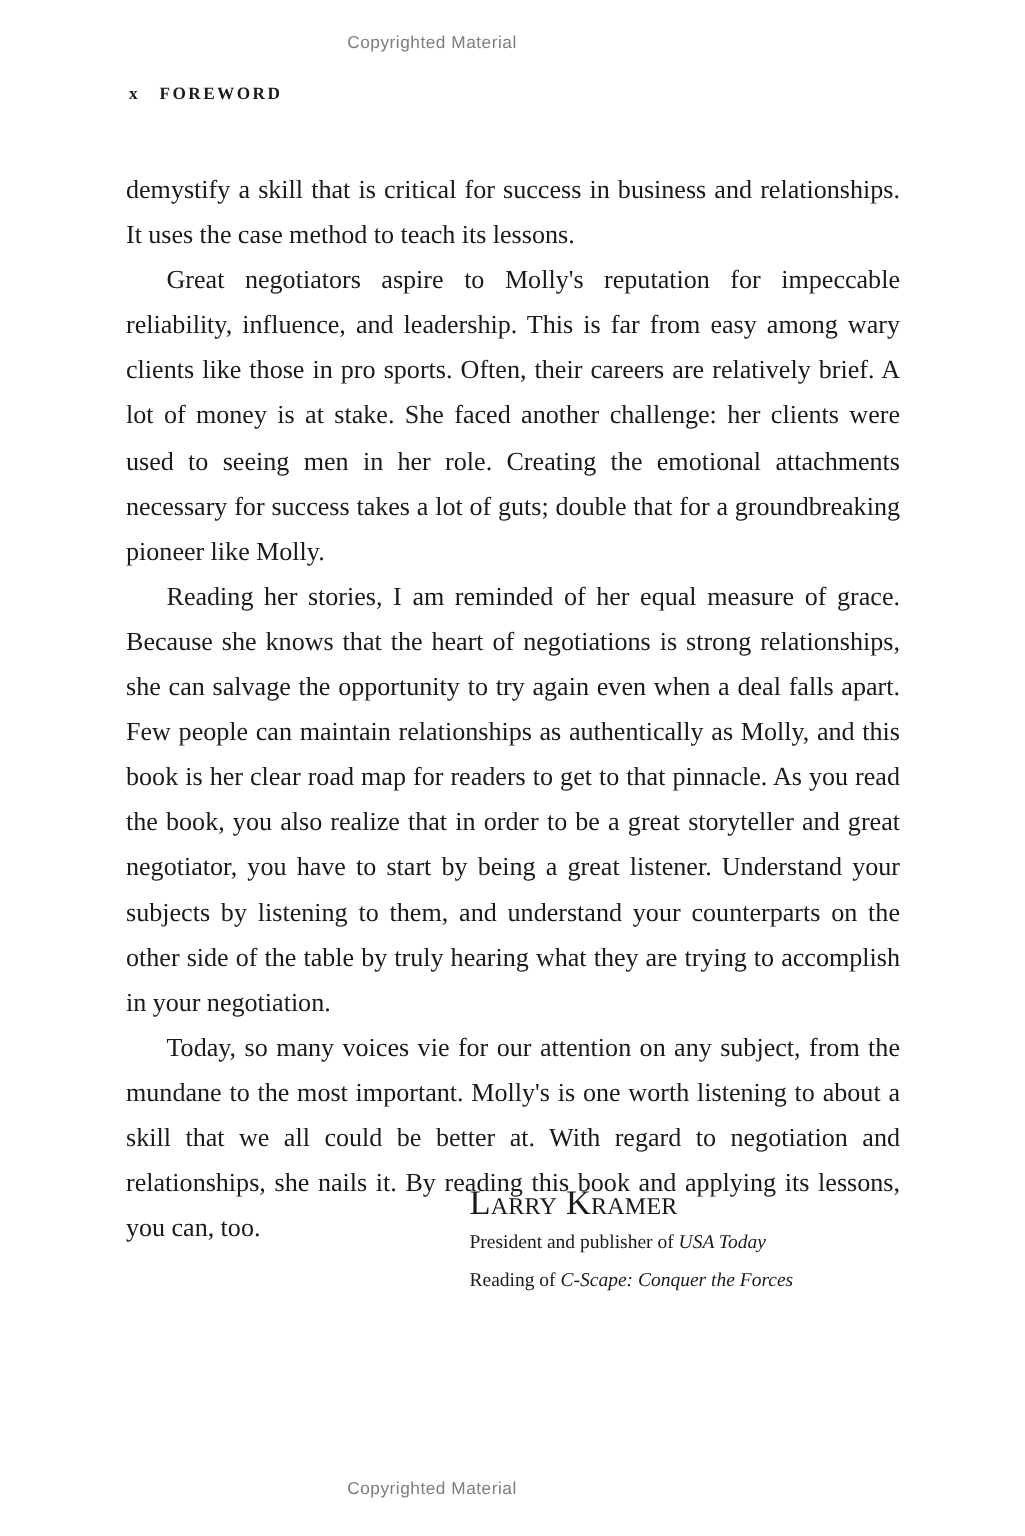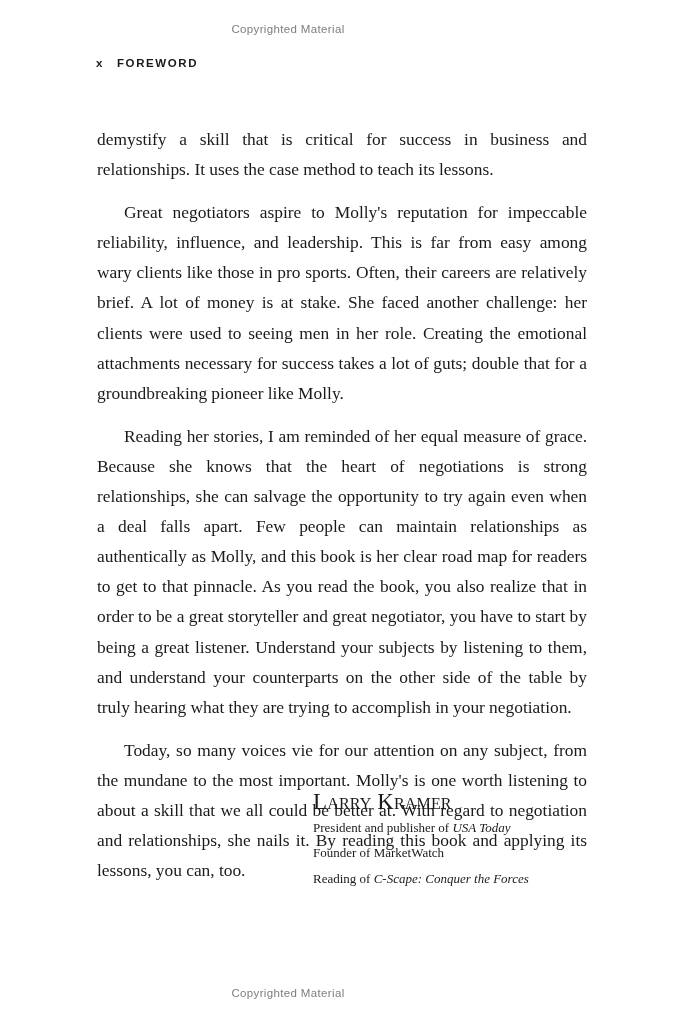--- a/index.html
+++ b/index.html
@@ -29,42 +29,42 @@
     letter-spacing: 0.35px;
     color: #7d7d7d;
     white-space: nowrap;
   }
   .cw-top    { top: 23px; }
   .cw-bottom { top: 987px; }
 
   
   .running-head {
     position: absolute;
-    left: 96px;
+    left: 86px;
     top: 57px;
-    font-family: Liberation Sans, sans-serif;
+    font-family: Liberation Serif, serif;
     font-size: 11.5px;
     font-weight: bold;
     letter-spacing: 1.6px;
     color: #1a1a1a;
     white-space: nowrap;
   }
   .running-head .folio {
     margin-right: 13px;
   }
 
   
   .body-col {
     position: absolute;
     left: 84px;
     top: 111px;
     width: 516px;
   }
   .body-col p {
-    margin: 13px;
+    margin: 0;
     font-size: 17.4px;
     line-height: 30.1px;
     text-align: justify;
     text-justify: inter-word;
     hyphens: none;
     word-spacing: -0.1px;
   }
   .body-col p.indent {
     text-indent: 27px;
   }
@@ -109,19 +109,18 @@
   <div class="body-col">
     <p class="last-line-left">demystify a skill that is critical for success in business and relationships. It uses the case method to teach its lessons.</p>
     <p class="indent last-line-left">Great negotiators aspire to Molly's reputation for impeccable reliability, influence, and leadership. This is far from easy among wary clients like those in pro sports. Often, their careers are relatively brief. A lot of money is at stake. She faced another challenge: her clients were used to seeing men in her role. Creating the emotional attachments necessary for success takes a lot of guts; double that for a groundbreaking pioneer like Molly.</p>
     <p class="indent last-line-left">Reading her stories, I am reminded of her equal measure of grace. Because she knows that the heart of negotiations is strong relationships, she can salvage the opportunity to try again even when a deal falls apart. Few people can maintain relationships as authentically as Molly, and this book is her clear road map for readers to get to that pinnacle. As you read the book, you also realize that in order to be a great storyteller and great negotiator, you have to start by being a great listener. Understand your subjects by listening to them, and understand your counterparts on the other side of the table by truly hearing what they are trying to accomplish in your negotiation.</p>
     <p class="indent last-line-left">Today, so many voices vie for our attention on any subject, from the mundane to the most important. Molly's is one worth listening to about a skill that we all could be better at. With regard to negotiation and relationships, she nails it. By reading this book and applying its lessons, you can, too.</p>
   </div>
 
   <div class="signature">
     <div class="sig-line sig-name">Larry Kramer</div>
     <div class="sig-line"><span>President and publisher of </span><span class="ital">USA Today</span></div>
-    <div class="sig-line">Founder of MarketWatch</div>
     <div class="sig-line"><span>Reading of </span><span class="ital">C-Scape: Conquer the Forces</span></div>
   </div>
 
   <div class="cw cw-bottom">Copyrighted Material</div>
 
 </div>
 
 </body></html>

